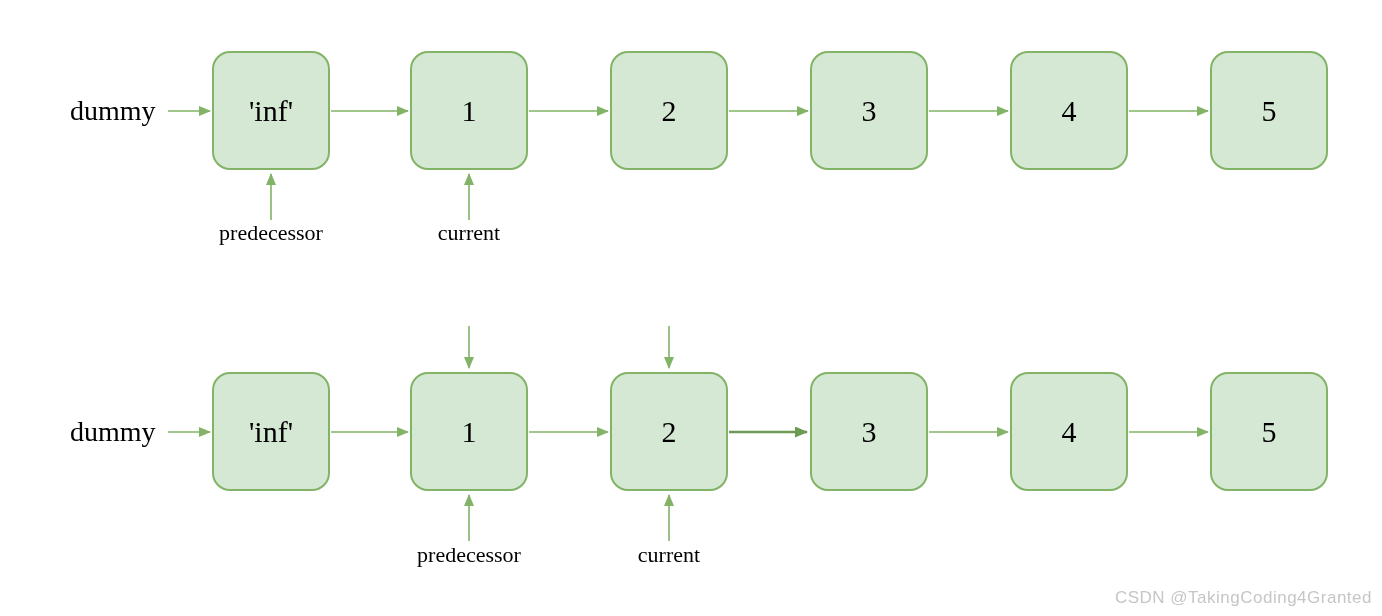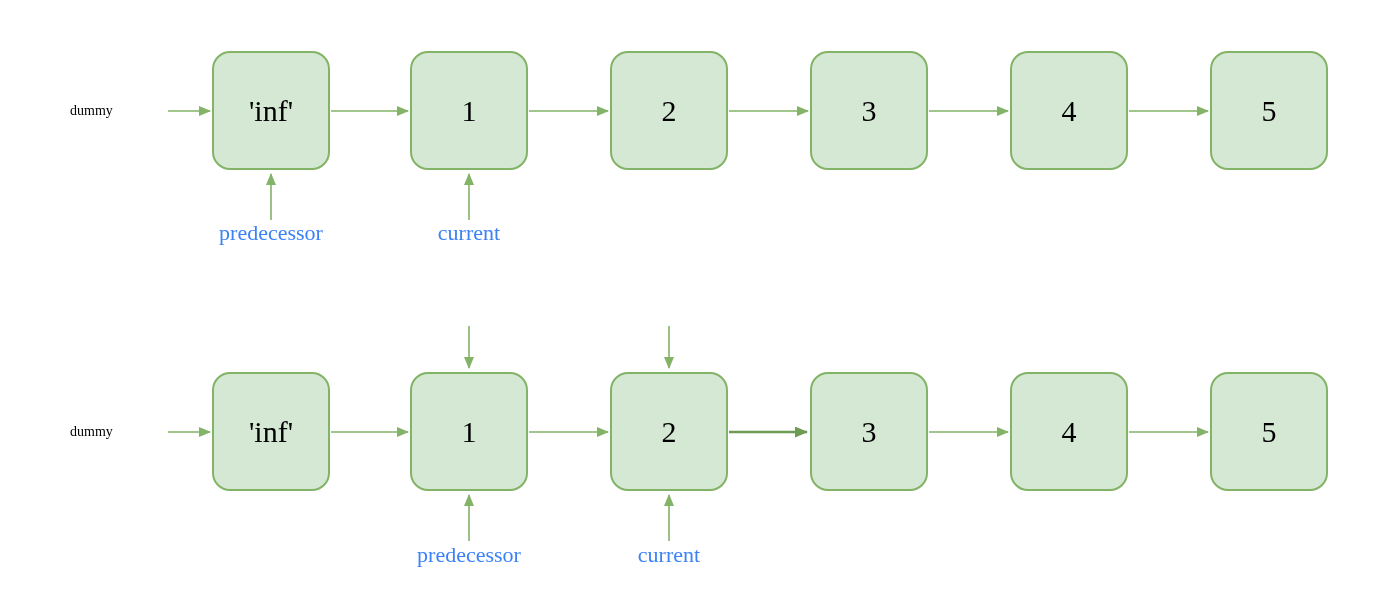--- a/index.html
+++ b/index.html
@@ -19,28 +19,29 @@
     border:2px solid #82b366;
     border-radius:18px;
     display:flex;align-items:center;justify-content:center;
     font-size:30px;color:#000000;
   }
   .row1{top:51px;}
   .row2{top:372px;}
   .entry-label{
     position:absolute;
     width:80px;left:70px;
-    font-size:14px;color:#000000;
+    text-align:center;
+    font-size:28px;color:#000000;
     line-height:24px;
   }
   .ptr-label{
     position:absolute;
     width:180px;
     text-align:center;
-    font-size:22px;color:#3b82f6;
+    font-size:22px;color:#000000;
     line-height:24px;
   }
   #watermark{
     position:absolute;
     right:10px;bottom:8px;
     font-family:"Liberation Sans","DejaVu Sans",sans-serif;
     font-size:17px;
     color:#c6c6c6;
     letter-spacing:0.5px;
   }
@@ -97,13 +98,14 @@
   <div class="entry-label" style="top:420px;">dummy</div>
   <div class="node row2" style="left:212px;">'inf'</div>
   <div class="node row2" style="left:410px;">1</div>
   <div class="node row2" style="left:610px;">2</div>
   <div class="node row2" style="left:810px;">3</div>
   <div class="node row2" style="left:1010px;">4</div>
   <div class="node row2" style="left:1210px;">5</div>
   <div class="ptr-label" style="left:379px;top:543px;">predecessor</div>
   <div class="ptr-label" style="left:579px;top:543px;">current</div>
 
+  <div id="watermark">CSDN @TakingCoding4Granted</div>
 </div>
 
 </body></html>

